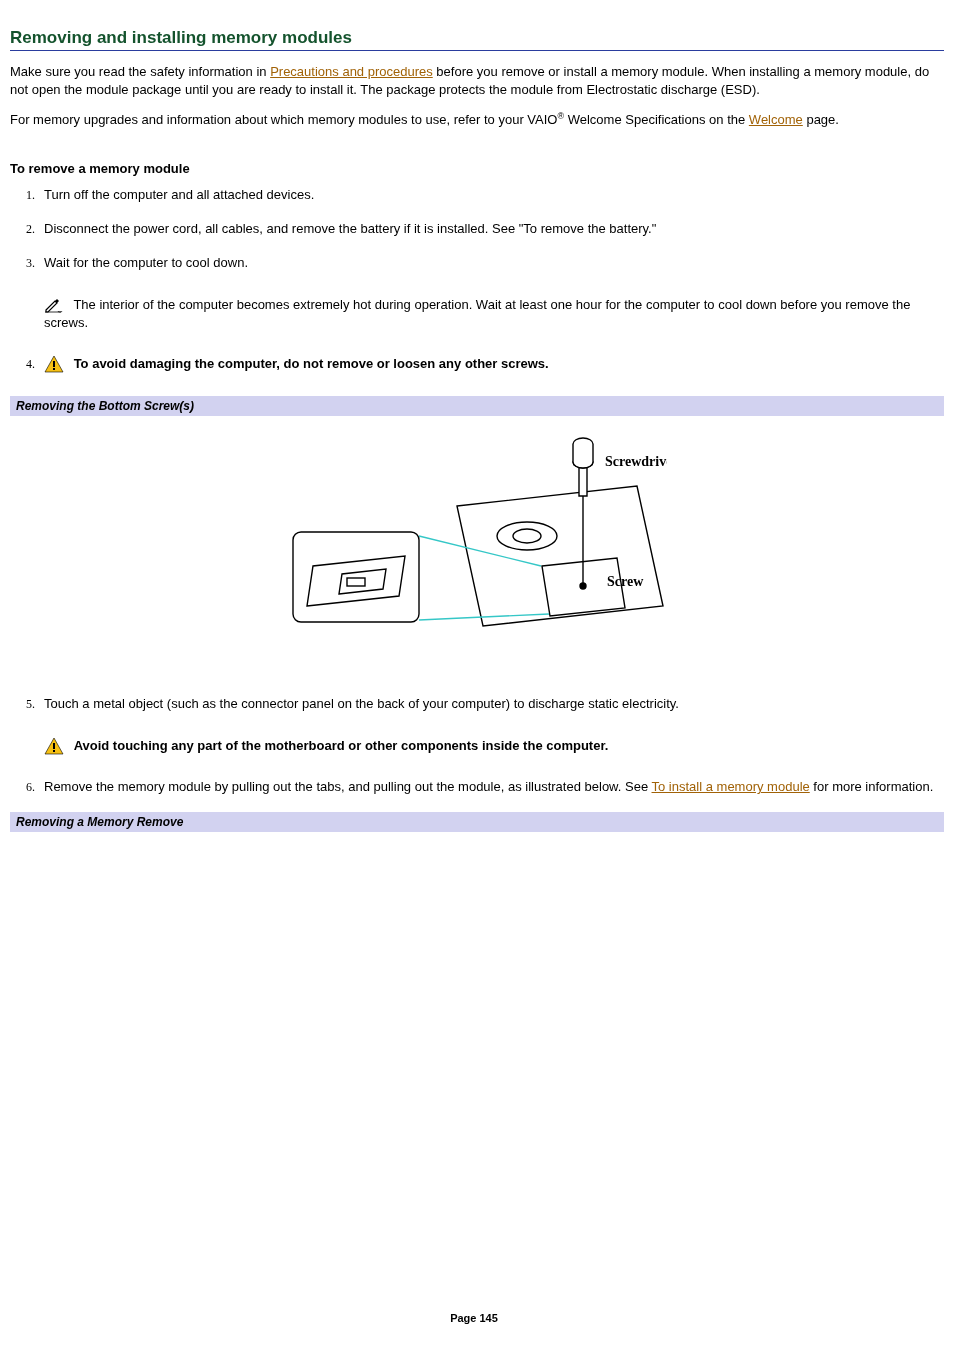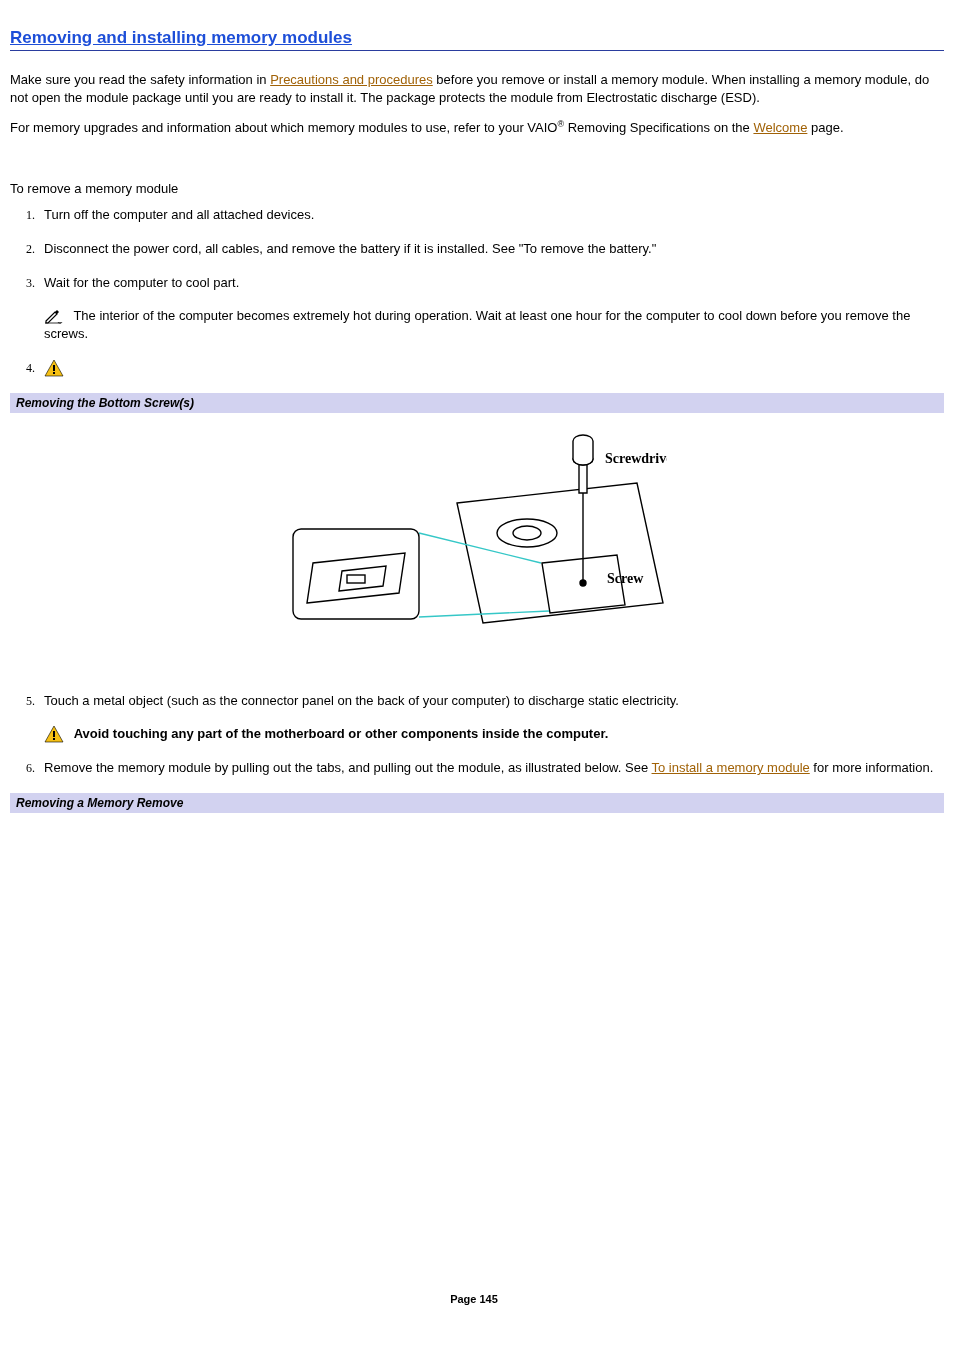--- a/index.html
+++ b/index.html
@@ -8,48 +8,47 @@
     color: #000;
     margin: 0;
     padding: 10px;
     width: 954px;
     box-sizing: border-box;
     background: #fff;
   }
   h1.page-title {
     font-size: 17px;
     font-weight: bold;
-    color: #1d4ed8;
-    margin: 18px 0 20px 0;
+    color: #14532d;
+    margin: 18px 0 12px 0;
     padding-bottom: 2px;
     border-bottom: 1px solid #2a3d9e;
-    text-decoration: underline;
   }
   p { margin: 12px 0; line-height: 1.35; }
   a.link { color: #a16207; text-decoration: underline; }
   .subhead {
-    font-weight: normal;
-    margin-top: 44px;
+    font-weight: bold;
+    margin-top: 32px;
     margin-bottom: 10px;
   }
   ol.steps {
     margin: 0 0 0 28px;
     padding: 0;
   }
   ol.steps > li {
     margin: 0 0 16px 0;
     padding-left: 6px;
     line-height: 1.4;
   }
   ol.steps > li::marker {
     font-family: Georgia, 'Times New Roman', serif;
     font-size: 12px;
   }
   .note-block, .warn-block {
-    margin: 14px 0;
+    margin: 23px 0;
   }
   .note-icon, .warn-icon {
     display: inline-block;
     vertical-align: middle;
     margin-right: 6px;
   }
   .note-icon svg, .warn-icon svg { display: block; }
   .warn-text { font-weight: bold; }
   .figure-caption {
     background: #d2d2f0;
@@ -78,50 +77,51 @@
 </head>
 <body>
 
 <h1 class="page-title">Removing and installing memory modules</h1>
 
 <p>
   <span>Make sure you read the safety information in </span><a class="link" href="#">Precautions and procedures</a><span> before you remove or install a memory module. When installing a memory module, do not open the module package until you are ready to install it. The package protects the module from Electrostatic discharge (ESD).</span>
 </p>
 
 <p>
-  <span>For memory upgrades and information about which memory modules to use, refer to your VAIO</span><span class="reg">®</span><span> Removing Specifications on the </span><a class="link" href="#">Welcome</a><span> page.</span>
+  <span>For memory upgrades and information about which memory modules to use, refer to your VAIO</span><span class="reg">®</span><span> Welcome Specifications on the </span><a class="link" href="#">Welcome</a><span> page.</span>
 </p>
 
 <div class="subhead">To remove a memory module</div>
 
 <ol class="steps">
   <li>Turn off the computer and all attached devices.</li>
   <li>Disconnect the power cord, all cables, and remove the battery if it is installed. See "To remove the battery."</li>
   <li>
-    <span>Wait for the computer to cool part.</span>
+    <span>Wait for the computer to cool down.</span>
     <div class="note-block">
       <span class="note-icon">
         <svg width="20" height="16" viewBox="0 0 20 16">
           <path d="M2 13 L11 4 L13 6 L4 15 L2 15 Z" fill="none" stroke="#000" stroke-width="1.2"></path>
           <path d="M11 4 L13 2 L15 4 L13 6 Z" fill="#000"></path>
           <path d="M1 15 L17 15" stroke="#000" stroke-width="0.8"></path>
           <path d="M14 14 A2 1 0 0 0 18 14" fill="none" stroke="#000" stroke-width="0.8"></path>
         </svg>
       </span><span> The interior of the computer becomes extremely hot during operation. Wait at least one hour for the computer to cool down before you remove the screws.</span>
     </div>
   </li>
   <li>
     <div class="warn-block">
       <span class="warn-icon">
         <svg width="20" height="18" viewBox="0 0 20 18">
           <path d="M10 1 L19 17 L1 17 Z" fill="#f6c014" stroke="#000" stroke-width="0.6"></path>
           <rect x="9" y="6" width="2" height="6" fill="#000"></rect>
           <rect x="9" y="13" width="2" height="2" fill="#000"></rect>
         </svg>
       </span>
+      <span class="warn-text">To avoid damaging the computer, do not remove or loosen any other screws.</span>
     </div>
   </li>
 </ol>
 
 <div class="figure-caption">Removing the Bottom Screw(s)</div>
 <div class="figure-body">
   <svg width="380" height="220" viewBox="0 0 380 220">
 
     <g stroke="#000" stroke-width="1.4" fill="#fff">
       <path d="M170 70 L350 50 L376 170 L196 190 Z"></path>

